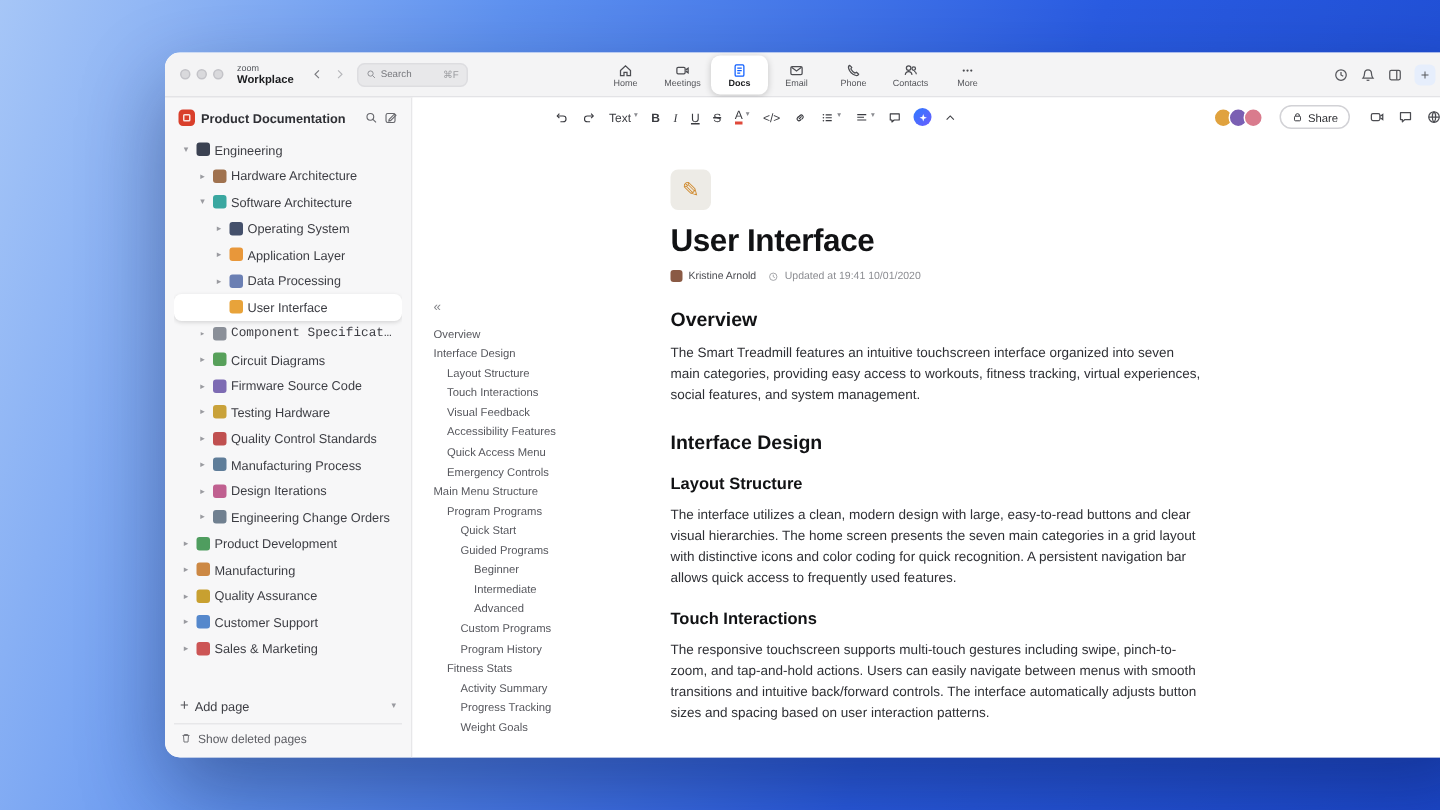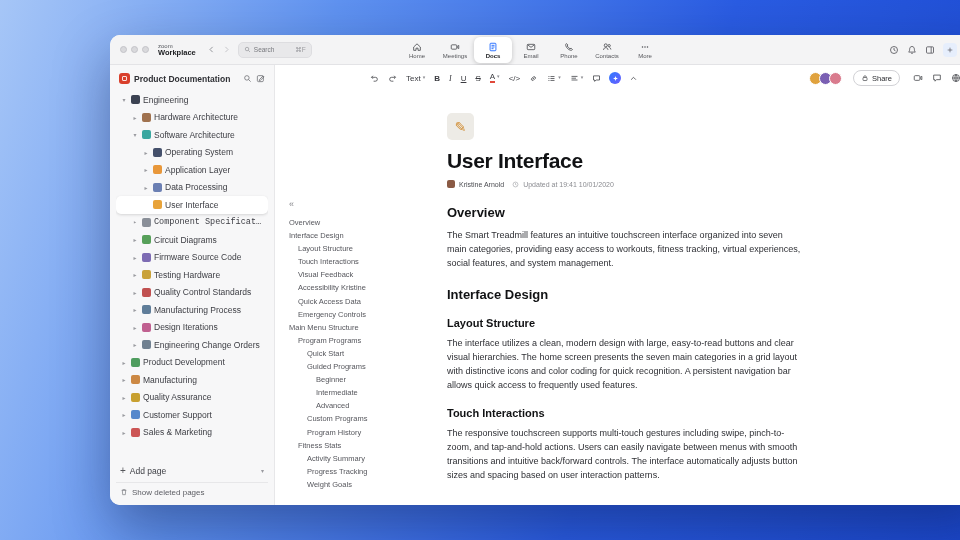--- a/index.html
+++ b/index.html
@@ -543,22 +543,22 @@
           <div class="v-scrollbar"></div>
 
           <nav class="toc">
             <div class="toc-collapse">«</div>
             <div id="toc-items">
                 <div class="toc-item" style="padding-left: 0px;">Overview</div>
                 <div class="toc-item" style="padding-left: 0px;">Interface Design</div>
                 <div class="toc-item" style="padding-left: 9px;">Layout Structure</div>
                 <div class="toc-item" style="padding-left: 9px;">Touch Interactions</div>
                 <div class="toc-item" style="padding-left: 9px;">Visual Feedback</div>
-                <div class="toc-item" style="padding-left: 9px;">Accessibility Kristine</div>
-                <div class="toc-item" style="padding-left: 9px;">Quick Access Data</div>
+                <div class="toc-item" style="padding-left: 9px;">Accessibility Features</div>
+                <div class="toc-item" style="padding-left: 9px;">Quick Access Menu</div>
                 <div class="toc-item" style="padding-left: 9px;">Emergency Controls</div>
                 <div class="toc-item" style="padding-left: 0px;">Main Menu Structure</div>
                 <div class="toc-item" style="padding-left: 9px;">Program Programs</div>
                 <div class="toc-item" style="padding-left: 18px;">Quick Start</div>
                 <div class="toc-item" style="padding-left: 18px;">Guided Programs</div>
                 <div class="toc-item" style="padding-left: 27px;">Beginner</div>
                 <div class="toc-item" style="padding-left: 27px;">Intermediate</div>
                 <div class="toc-item" style="padding-left: 27px;">Advanced</div>
                 <div class="toc-item" style="padding-left: 18px;">Custom Programs</div>
                 <div class="toc-item" style="padding-left: 18px;">Program History</div>

